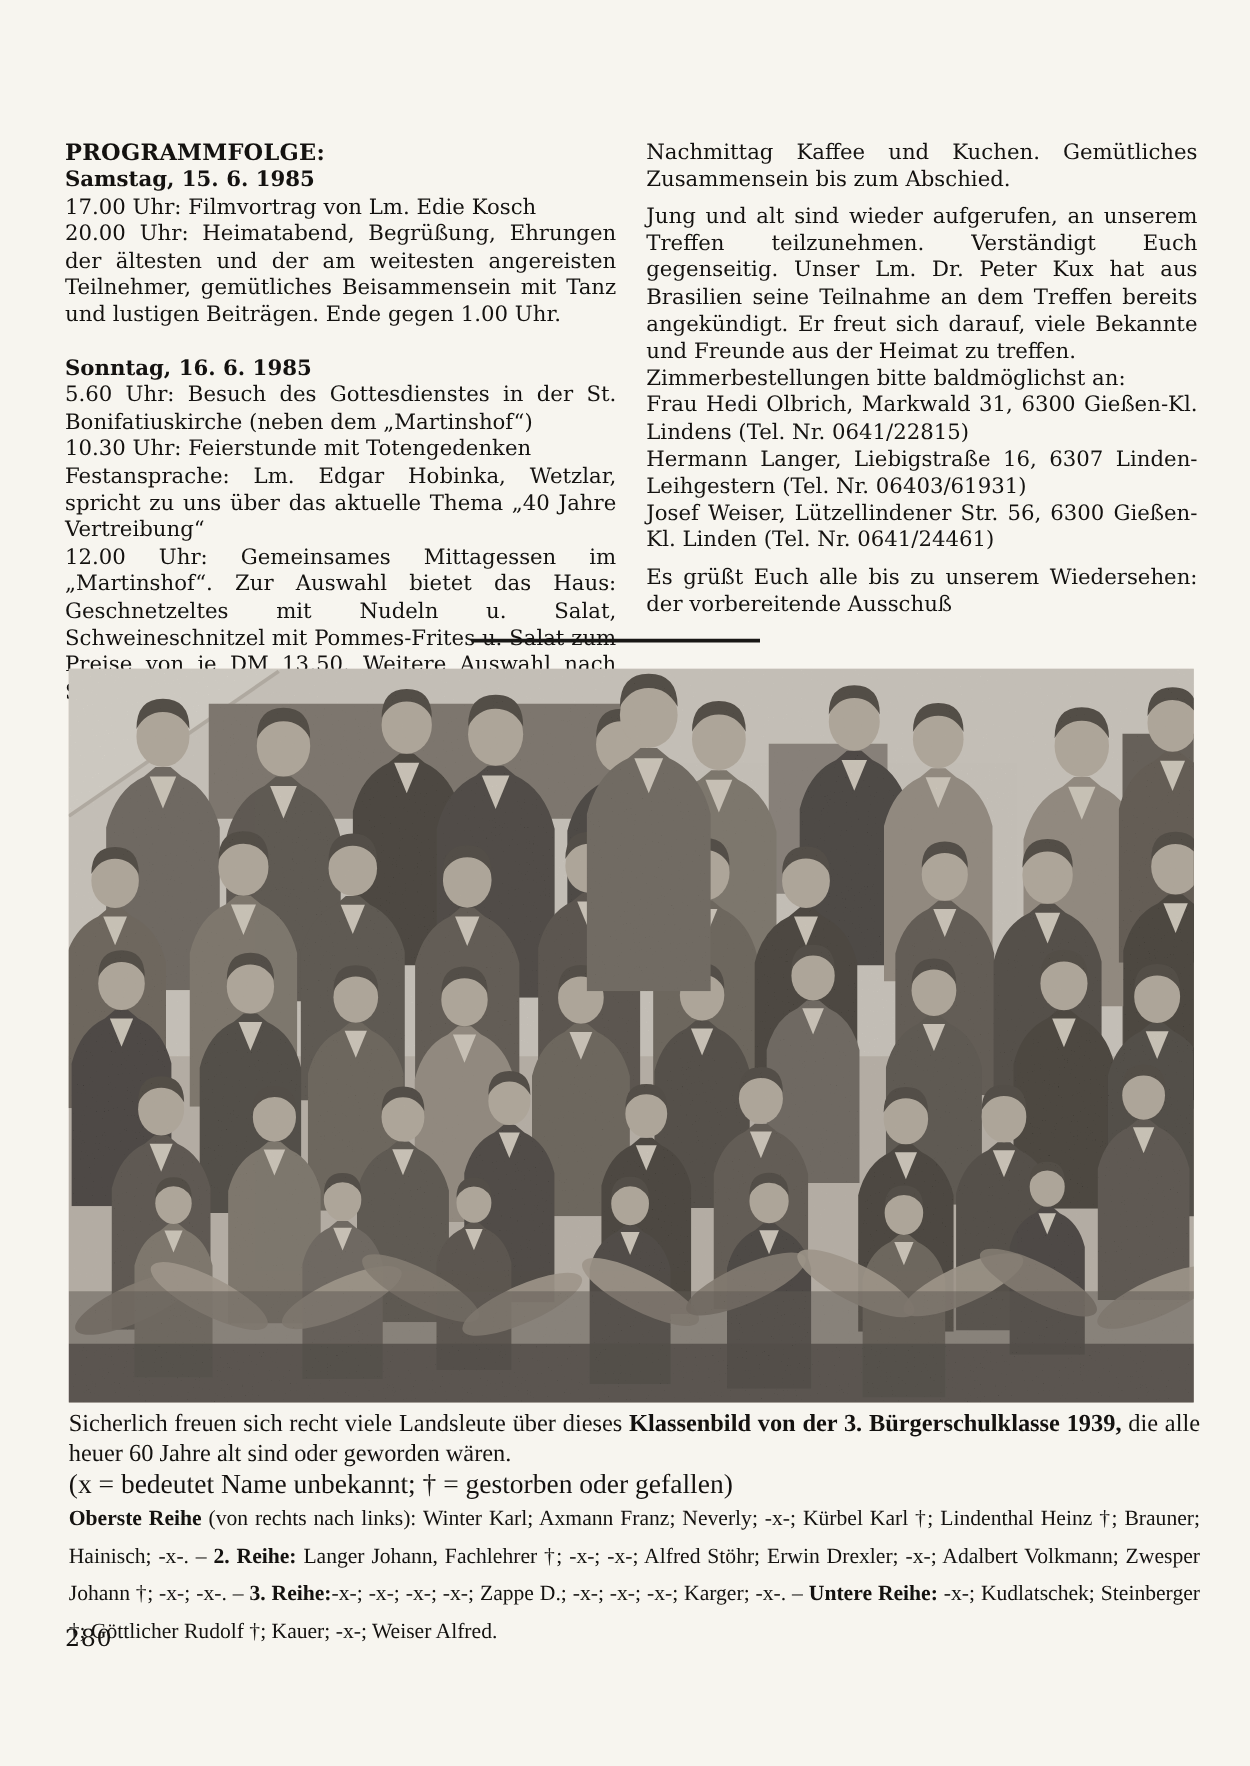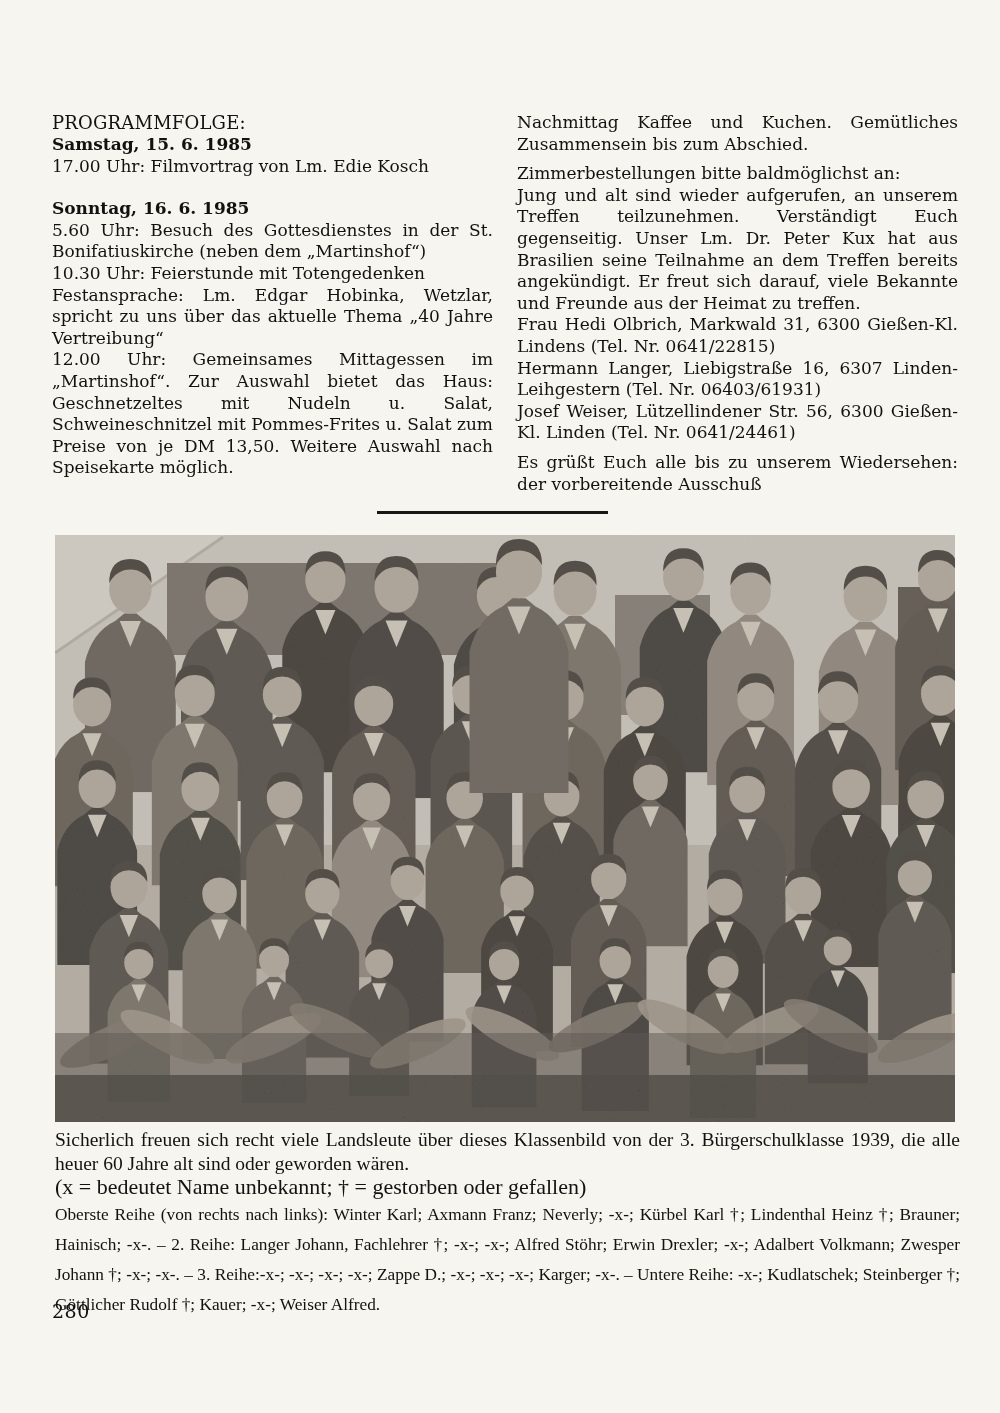--- a/index.html
+++ b/index.html
@@ -14,21 +14,21 @@
   .page{position:absolute;inset:0;}
   .columns{
     position:absolute;top:112px;left:52px;width:906px;
     display:flex;gap:24px;
   }
   .col{width:441px;text-align:justify;font-size:17px;line-height:21.6px;}
   .col p{margin:0;}
   .col .gap{height:21px;}
   h2.prog-head{
     font-size:18px;margin:0;line-height:22px;
-    font-weight:normal;letter-spacing:.2px;
+    font-weight:bold;letter-spacing:.2px;
   }
   .subhead{font-weight:bold;}
   .divider{
     position:absolute;left:377px;top:511px;width:231px;height:3px;
     background:#181715;
   }
   .photo{
     position:absolute;left:55px;top:535px;width:900px;height:587px;
     background:#cfcac1;
   }
@@ -39,49 +39,50 @@
   }
   .caption .intro{
     font-size:19.5px;line-height:23.5px;margin:0;text-align:justify;
   }
   .caption .legend{
     font-size:22px;line-height:23.5px;margin:0;
   }
   .caption .names{
     font-size:17.3px;line-height:30px;margin:1px 0 0 0;text-align:justify;
   }
-  .b{font-weight:normal;}
+  .b{font-weight:bold;}
   .pagenum{
     position:absolute;left:52px;top:1300px;
     font-size:19px;letter-spacing:.5px;
   }
 </style>
 </head>
 <body>
 
 <div class="page">
 
   <div class="columns">
     <div class="col">
       <h2 class="prog-head">PROGRAMMFOLGE:</h2>
       <p class="subhead">Samstag, 15. 6. 1985</p>
       <p>17.00 Uhr: Filmvortrag von Lm. Edie Kosch</p>
+      <p>20.00 Uhr: Heimatabend, Begrüßung, Ehrungen der ältesten und der am weitesten angereisten Teilnehmer, gemütliches Beisammensein mit Tanz und lustigen Beiträgen. Ende gegen 1.00 Uhr.</p>
       <div class="gap"></div>
       <p class="subhead">Sonntag, 16. 6. 1985</p>
       <p>5.60 Uhr: Besuch des Gottesdienstes in der St. Bonifatiuskirche (neben dem „Martinshof“)</p>
       <p>10.30 Uhr: Feierstunde mit Totengedenken</p>
       <p>Festansprache: Lm. Edgar Hobinka, Wetzlar, spricht zu uns über das aktuelle Thema „40 Jahre Vertreibung“</p>
       <p>12.00 Uhr: Gemeinsames Mittagessen im „Martinshof“. Zur Auswahl bietet das Haus: Geschnetzeltes mit Nudeln u. Salat, Schweineschnitzel mit Pommes-Frites u. Salat zum Preise von je DM 13,50. Weitere Auswahl nach Speisekarte möglich.</p>
     </div>
 
     <div class="col">
       <p>Nachmittag Kaffee und Kuchen. Gemütliches Zusammensein bis zum Abschied.</p>
       <div class="gap" style="height:8px"></div>
+      <p>Jung und alt sind wieder aufgerufen, an unserem Treffen teilzunehmen. Verständigt Euch gegenseitig. Unser Lm. Dr. Peter Kux hat aus Brasilien seine Teilnahme an dem Treffen bereits angekündigt. Er freut sich darauf, viele Bekannte und Freunde aus der Heimat zu treffen.</p>
       <p>Zimmerbestellungen bitte baldmöglichst an:</p>
-      <p>Jung und alt sind wieder aufgerufen, an unserem Treffen teilzunehmen. Verständigt Euch gegenseitig. Unser Lm. Dr. Peter Kux hat aus Brasilien seine Teilnahme an dem Treffen bereits angekündigt. Er freut sich darauf, viele Bekannte und Freunde aus der Heimat zu treffen.</p>
       <p>Frau Hedi Olbrich, Markwald 31, 6300 Gießen-Kl. Lindens (Tel. Nr. 0641/22815)</p>
       <p>Hermann Langer, Liebigstraße 16, 6307 Linden-Leihgestern (Tel. Nr. 06403/61931)</p>
       <p>Josef Weiser, Lützellindener Str. 56, 6300 Gießen-Kl. Linden (Tel. Nr. 0641/24461)</p>
       <div class="gap" style="height:8px"></div>
       <p>Es grüßt Euch alle bis zu unserem Wiedersehen: der vorbereitende Ausschuß</p>
     </div>
   </div>
 
   <div class="divider"></div>
 

